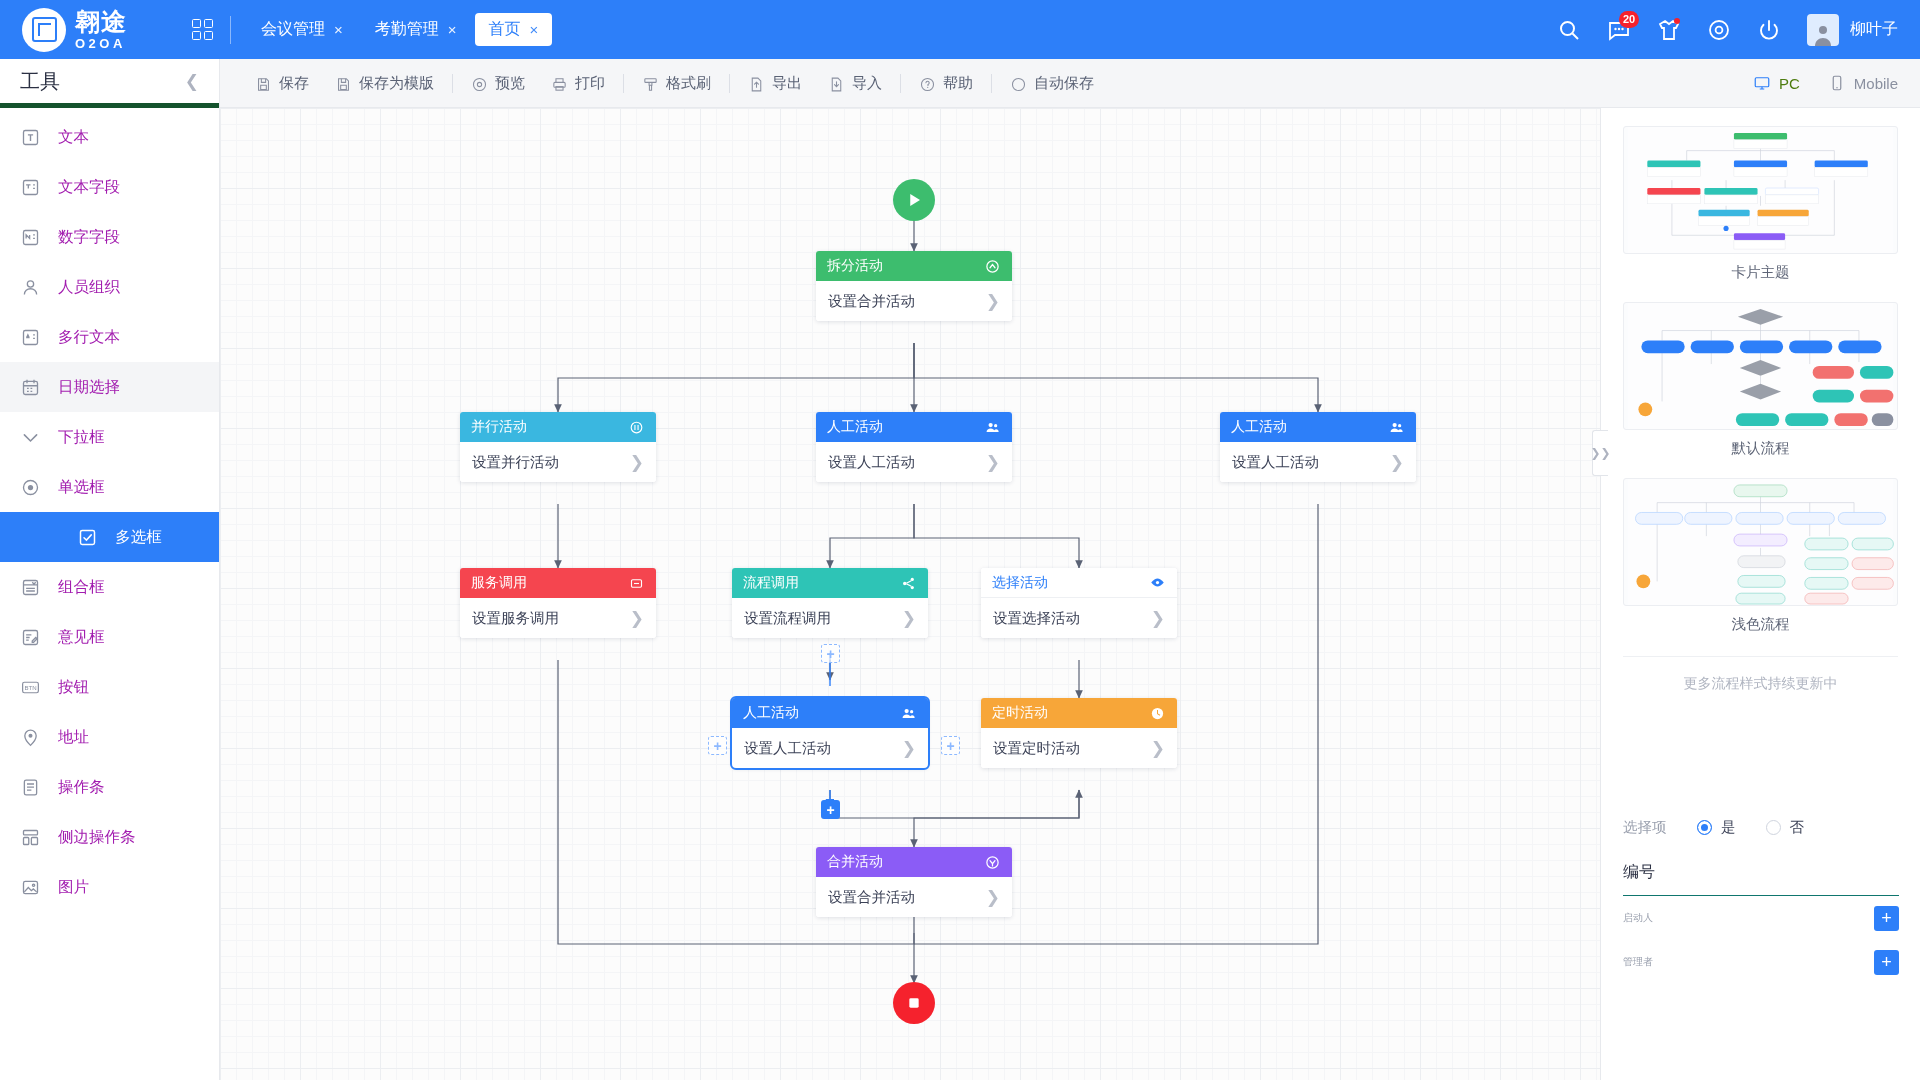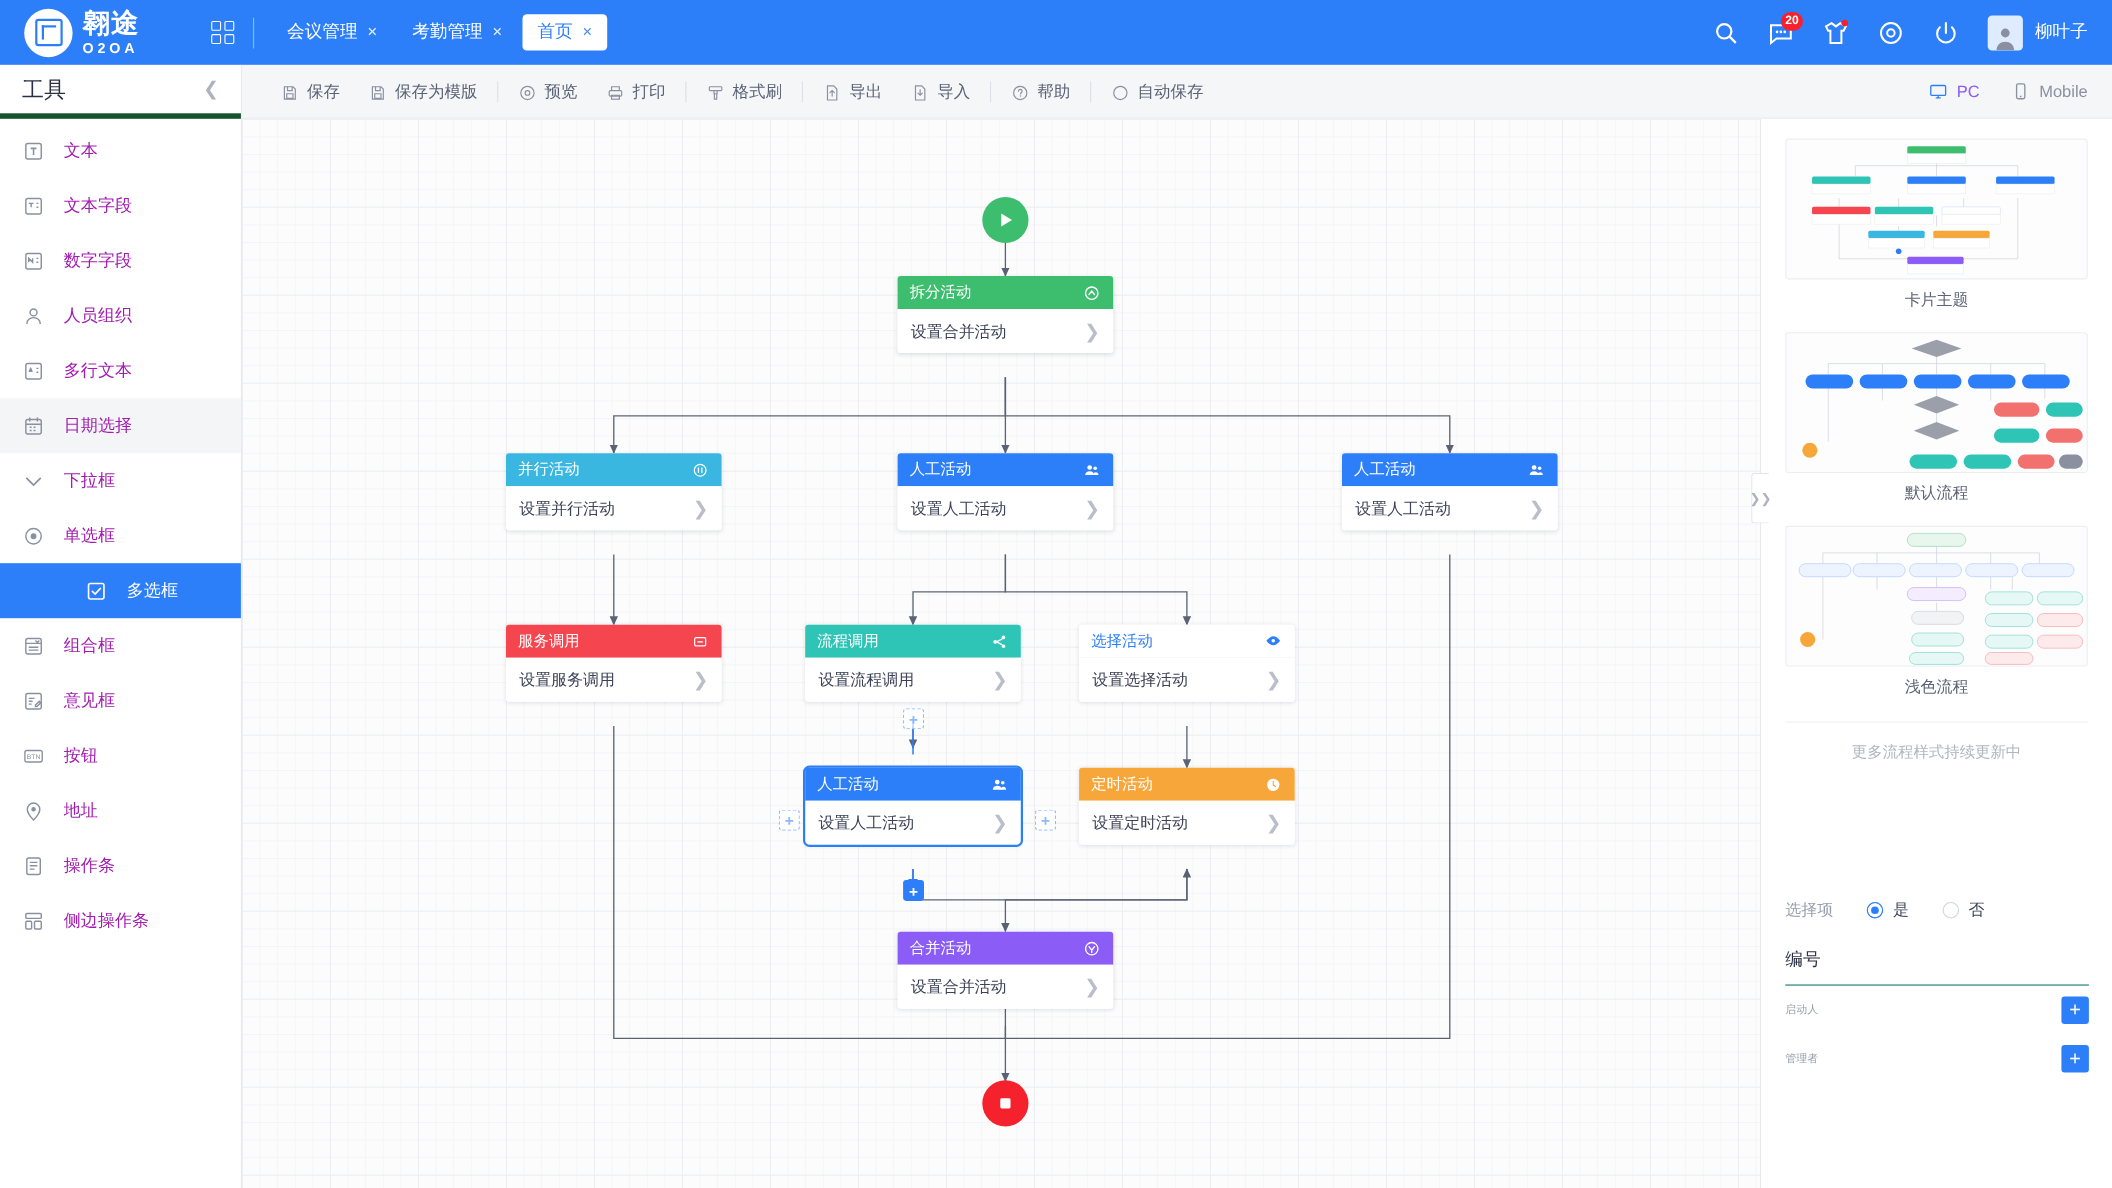--- a/index.html
+++ b/index.html
@@ -65,21 +65,21 @@
     display: flex; align-items: center; padding: 0 22px;
   }
   .tb-item {
     display: flex; align-items: flex-end; gap: 7px; color: #5a6275;
     font-size: 15px; padding: 0 13px; cursor: pointer; white-space: nowrap;
   }
   .tb-item svg { width: 17px; height: 17px; flex: 0 0 17px; }
   .tb-sep { width: 1px; height: 19px; background: #dcdfe6; margin: 0 5px; }
   .tb-right { margin-left: auto; display: flex; align-items: center; gap: 28px; }
   .tb-dev { display: flex; align-items: center; gap: 8px; font-size: 15px; color: #8a90a0; cursor: pointer; }
-  .tb-dev.on { color: #8b5cf6; }
+  .tb-dev.on { color: #4d7c0f; }
   .tb-dev svg { width: 18px; height: 18px; }
   
   .sidebar {
     position: absolute; top: 59px; left: 0; width: 220px; height: 1021px;
     background: #fff; border-right: 1px solid #e7e9ed;
   }
   .side-head {
     height: 49px; display: flex; align-items: center; padding: 0 20px;
     border-bottom: 5px solid #14532d;
   }
@@ -354,20 +354,28 @@
         </svg>
       <span>操作条</span>
     </div>
     <div class="side-item">
       <svg viewBox="0 0 24 24" fill="none" stroke="#8a90a0" stroke-width="1.5">
           <rect x="4" y="4" width="16" height="5" rx="1"></rect>
           <rect x="4" y="12" width="6" height="8" rx="1"></rect>
           <rect x="13" y="12" width="7" height="8" rx="1"></rect>
         </svg>
       <span>侧边操作条</span>
+    </div>
+    <div class="side-item">
+      <svg viewBox="0 0 24 24" fill="none" stroke="#8a90a0" stroke-width="1.5">
+          <rect x="4" y="5" width="16" height="14" rx="2"></rect>
+          <circle cx="15.5" cy="9.5" r="1.3"></circle>
+          <path d="M5 17l4.5-5 3.5 3.6 2.2-2 3.8 3.4"></path>
+        </svg>
+      <span>图片</span>
     </div>
   </div>
 </div>
 
 <div class="toolbar">
   <div class="tb-item">
     <svg viewBox="0 0 24 24" fill="none" stroke="#8a90a0" stroke-width="1.5">
         <path d="M5 4h11l3 3v13H5z"></path>
         <path d="M9 4v5h6V4M8 13h8v6H8z"></path>
       </svg>

